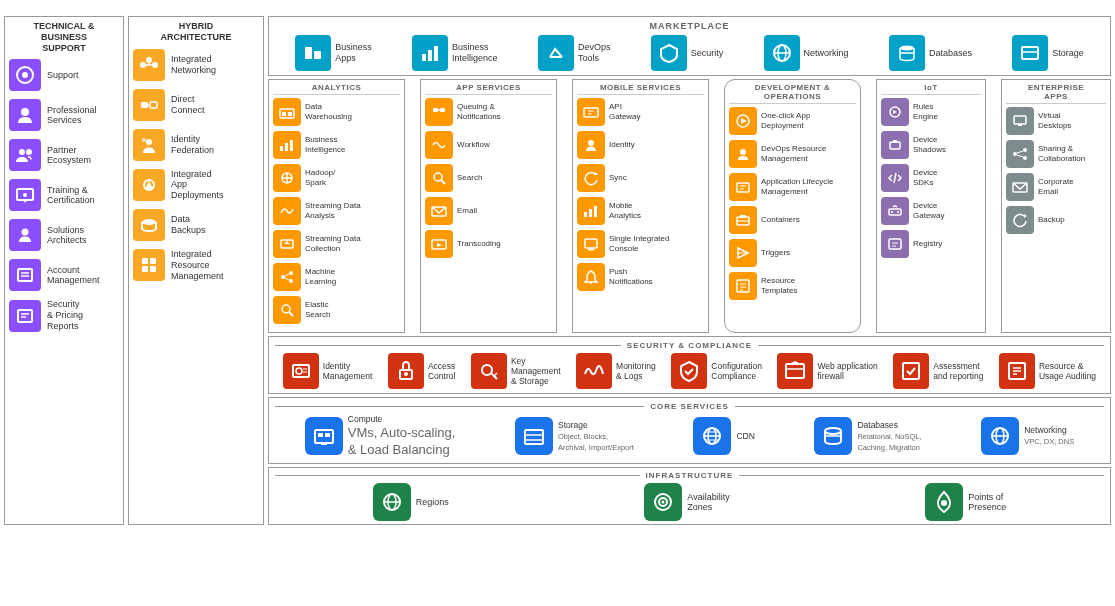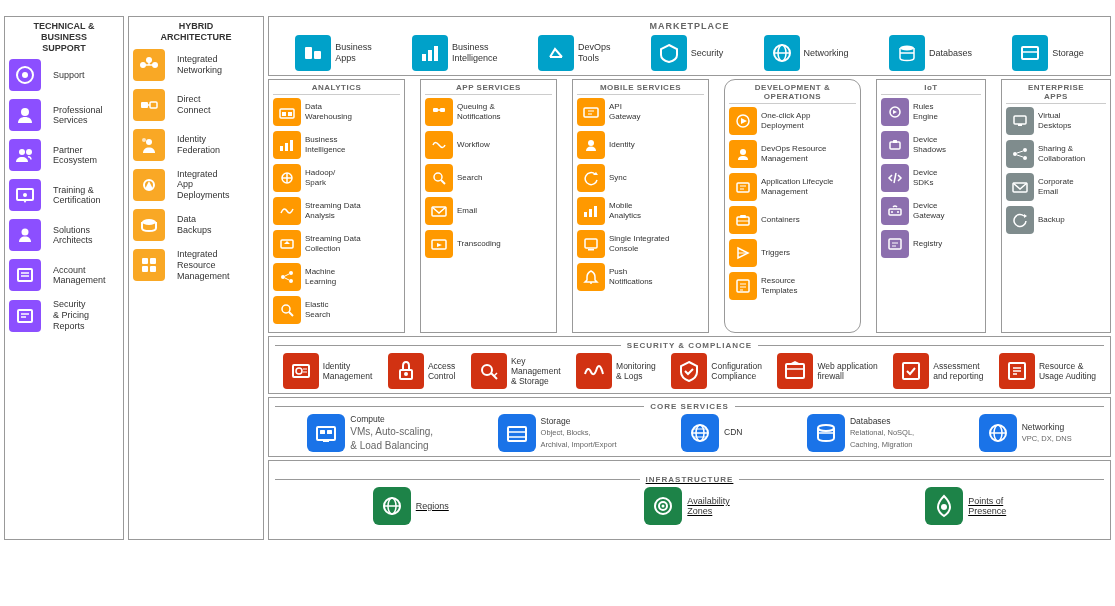--- a/index.html
+++ b/index.html
@@ -22,21 +22,21 @@
       font-size: 9px;
       font-weight: bold;
       color: #333;
       margin-bottom: 6px;
       line-height: 1.2;
     }
     .sidebar-item {
       display: flex;
       align-items: center;
       margin-bottom: 8px;
-      gap: 12px;
+      gap: 6px;
     }
     .sidebar-icon {
       width: 32px;
       height: 32px;
       border-radius: 4px;
       flex-shrink: 0;
       display: flex;
       align-items: center;
       justify-content: center;
     }
@@ -192,22 +192,21 @@
       display: flex;
       align-items: center;
       justify-content: center;
       flex-shrink: 0;
     }
     .core-label { font-size: 8.5px; color: #333; line-height: 1.3; }
     
     
     .infra-row {
       border: 1.5px solid #999;
-      padding: 14px 6px;
-      text-decoration: underline;
+      padding: 3px 6px;
     }
     .infra-items {
       display: flex;
       flex-direction: row;
       justify-content: space-around;
       align-items: center;
     }
     .infra-item {
       display: flex;
       align-items: center;
@@ -927,21 +926,21 @@
         <div class="core-items">
           <div class="core-item">
             <div class="core-icon" style="background:#1A73E8;">
               <svg width="24" height="24" viewBox="0 0 24 24">
                   <rect x="3" y="6" width="18" height="13" rx="1" fill="none" stroke="white" stroke-width="2"></rect>
                   <rect x="6" y="9" width="5" height="4" rx="0.5" fill="white"></rect>
                   <rect x="13" y="9" width="5" height="4" rx="0.5" fill="white"></rect>
                   <line x1="9" y1="20" x2="15" y2="20" stroke="white" stroke-width="2"></line>
                 </svg>
             </div>
-            <span class="core-label">Compute<br><span style="font-size:10px;color:#666;">VMs, Auto-scaling,<br>&amp; Load Balancing</span></span>
+            <span class="core-label">Compute<br><span style="font-size:13px;color:#666;">VMs, Auto-scaling,<br>&amp; Load Balancing</span></span>
           </div>
           <div class="core-item">
             <div class="core-icon" style="background:#1A73E8;">
               <svg width="24" height="24" viewBox="0 0 24 24">
                   <rect x="3" y="6" width="18" height="14" rx="1" fill="none" stroke="white" stroke-width="2"></rect>
                   <line x1="3" y1="11" x2="21" y2="11" stroke="white" stroke-width="1.5"></line>
                   <line x1="3" y1="16" x2="21" y2="16" stroke="white" stroke-width="1.5"></line>
                 </svg>
             </div>
             <span class="core-label">Storage<br><span style="font-size:7.5px;color:#666;">Object, Blocks,<br>Archival, Import/Export</span></span>

